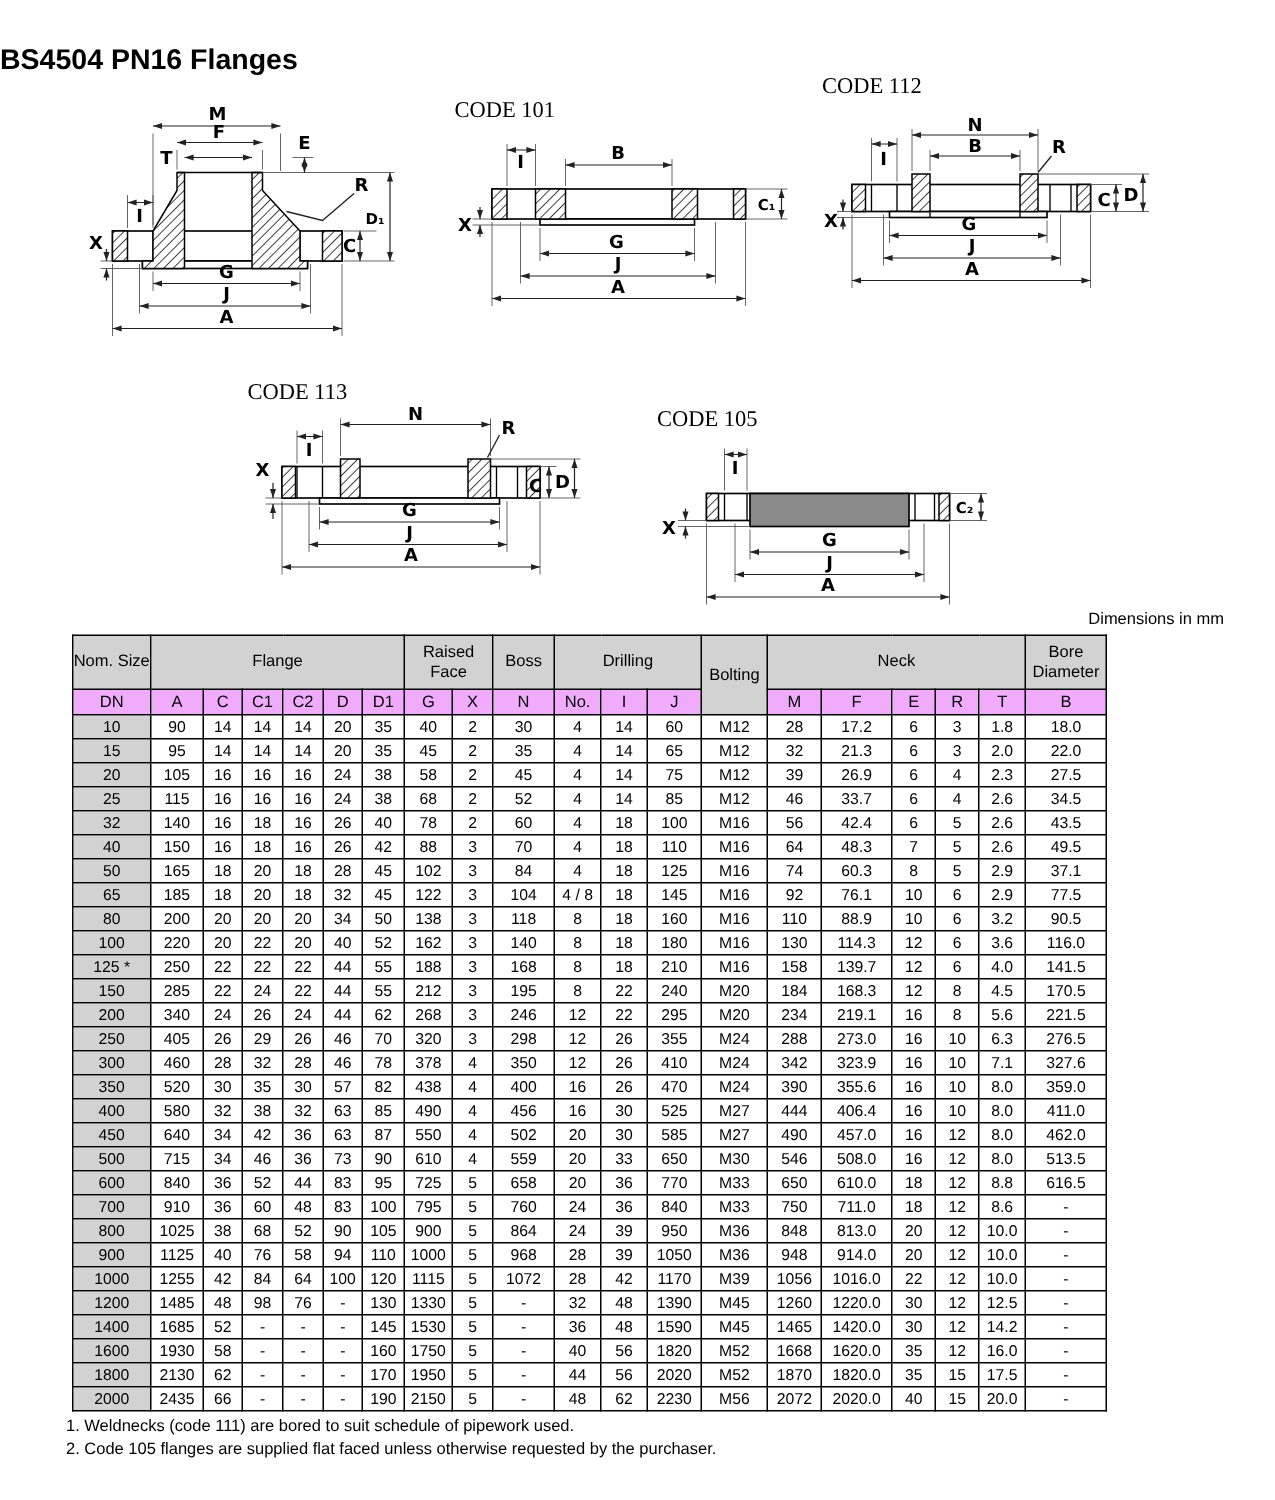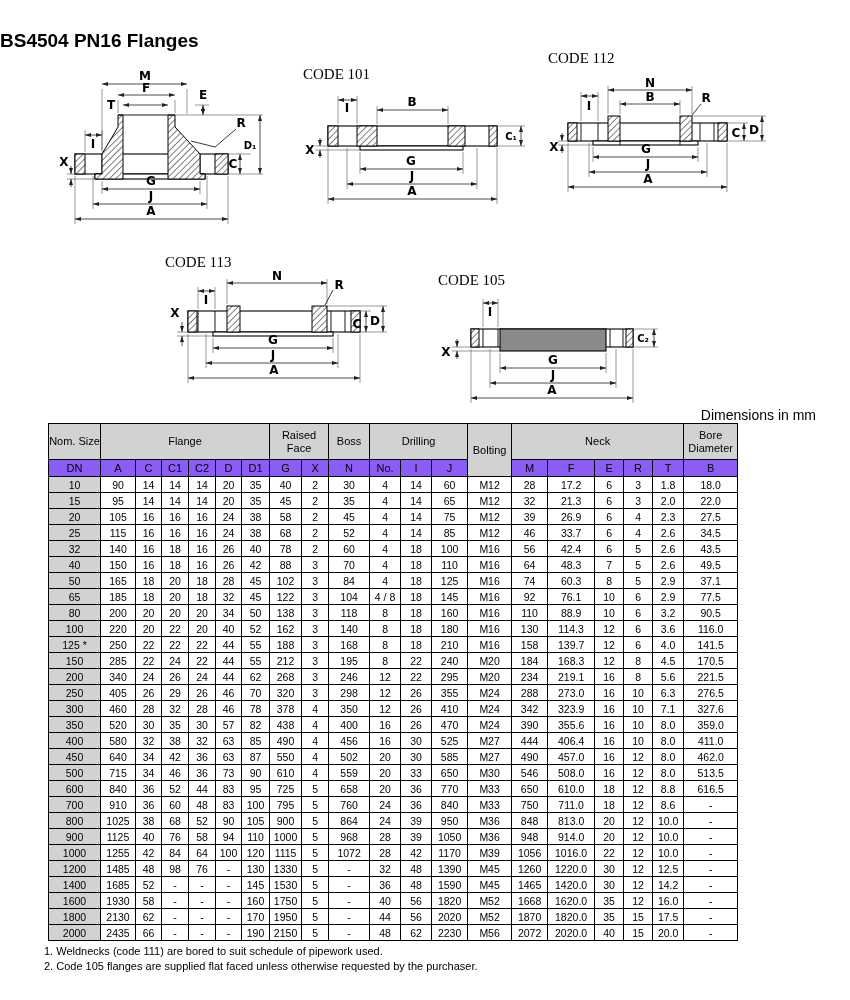--- a/index.html
+++ b/index.html
@@ -13,26 +13,26 @@
   .hat{stroke:#000;stroke-width:1;fill:url(#hatch);}
   .gray{stroke:#000;stroke-width:1.1;fill:#8a8a8a;}
   .thin{stroke:#000;stroke-width:0.9;fill:none;}
   .ext{stroke:#555;stroke-width:0.6;fill:none;}
   .dim{stroke:#222;stroke-width:0.8;fill:none;marker-start:url(#mA);marker-end:url(#mA);}
   .aro{stroke:#222;stroke-width:0.8;fill:none;marker-end:url(#mA);}
   .ldr{stroke:#222;stroke-width:0.9;fill:none;}
   .lbl{font-family:"DejaVu Sans",sans-serif;font-size:12px;font-weight:bold;fill:#000;text-anchor:middle;}
   .lbs{font-family:"DejaVu Sans",sans-serif;font-size:10px;font-weight:bold;fill:#000;text-anchor:middle;}
   
-  .dims-note{position:absolute;top:407px;right:34px;font-size:14px;}
+  .dims-note{position:absolute;top:407px;right:34px;font-size:11px;}
   .tblwrap{position:absolute;left:48px;top:423px;width:644px;}
   table{border-collapse:collapse;table-layout:fixed;width:100%;}
   th,td{border:1px solid #000;text-align:center;padding:0;overflow:hidden;}
   th.grp{background:#d2d2d2;font-weight:normal;font-size:11px;height:35px;line-height:1.15;white-space:normal;}
-  th.sub{background:#8b5cf6;font-weight:normal;font-size:11px;height:16px;white-space:nowrap;}
+  th.sub{background:#f0abfc;font-weight:normal;font-size:11px;height:16px;white-space:nowrap;}
   td{font-size:10.5px;height:15px;white-space:nowrap;background:#fff;}
   td.dn{background:#d2d2d2;}
   .footnotes{position:absolute;left:44px;top:944px;width:760px;font-size:11px;line-height:15px;}
 </style>
 </head>
 <body>
 
 <svg width="0" height="0" style="position:absolute" aria-hidden="true">
   <defs>
     <pattern id="hatch" width="4.5" height="4.5" patternTransform="rotate(45 0 0)" patternUnits="userSpaceOnUse">

